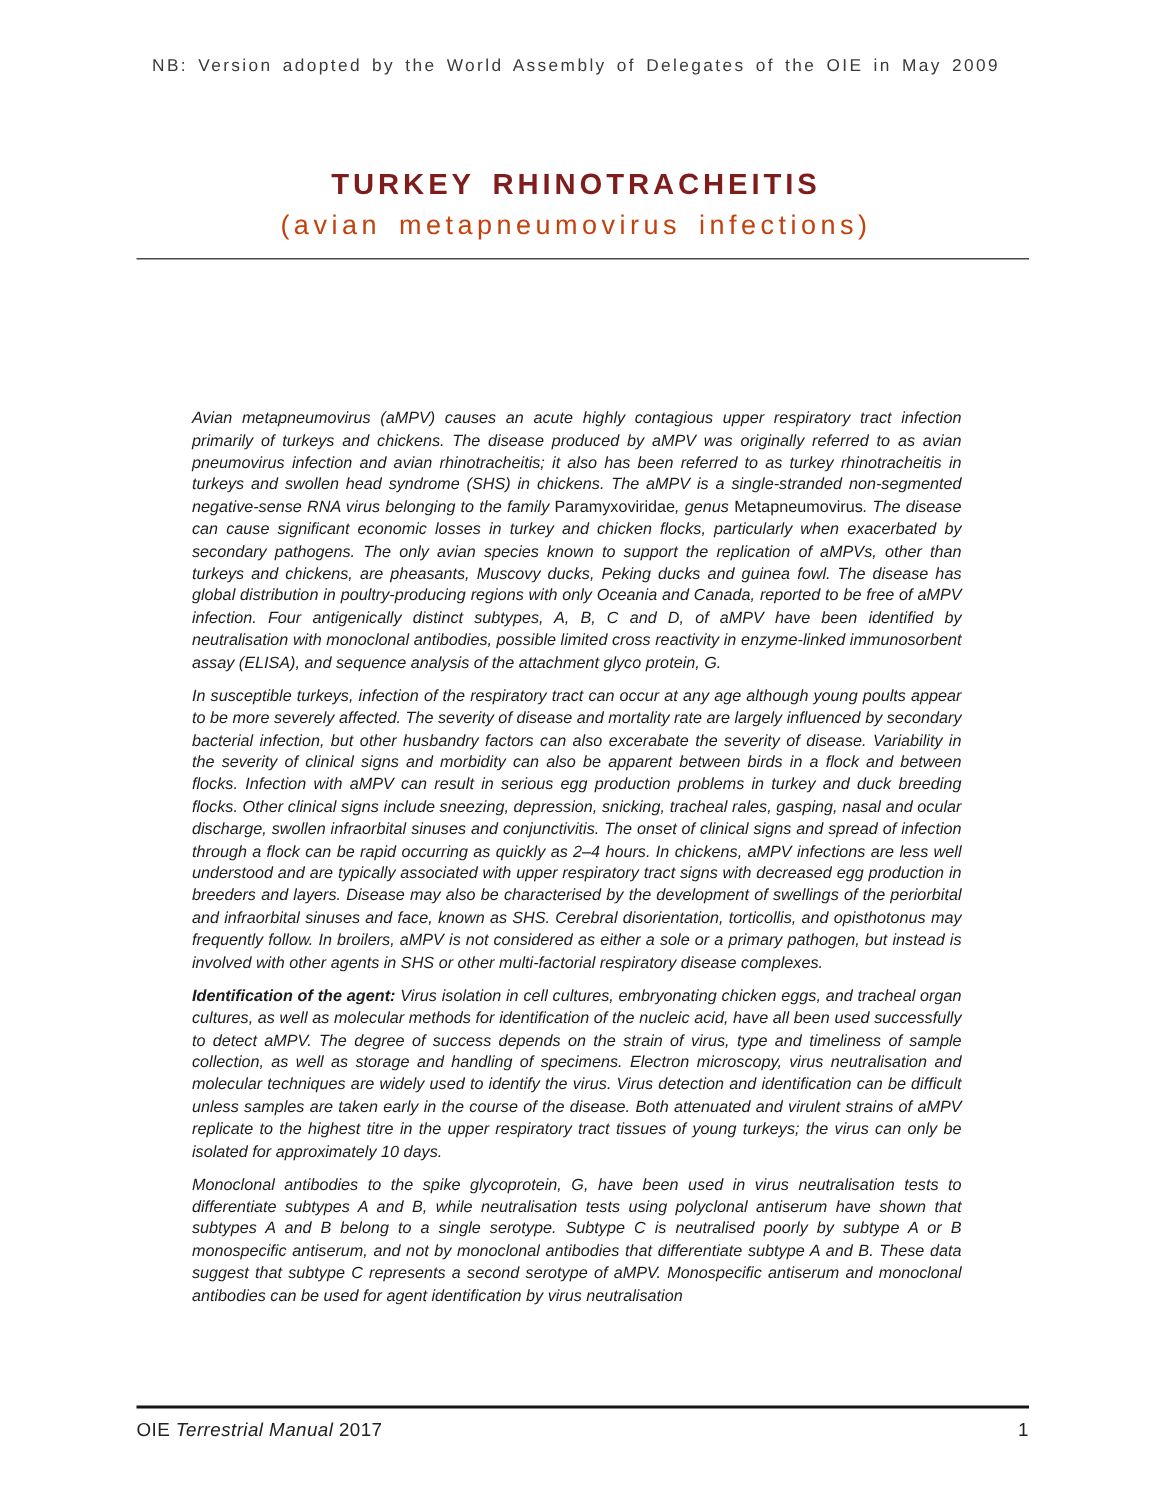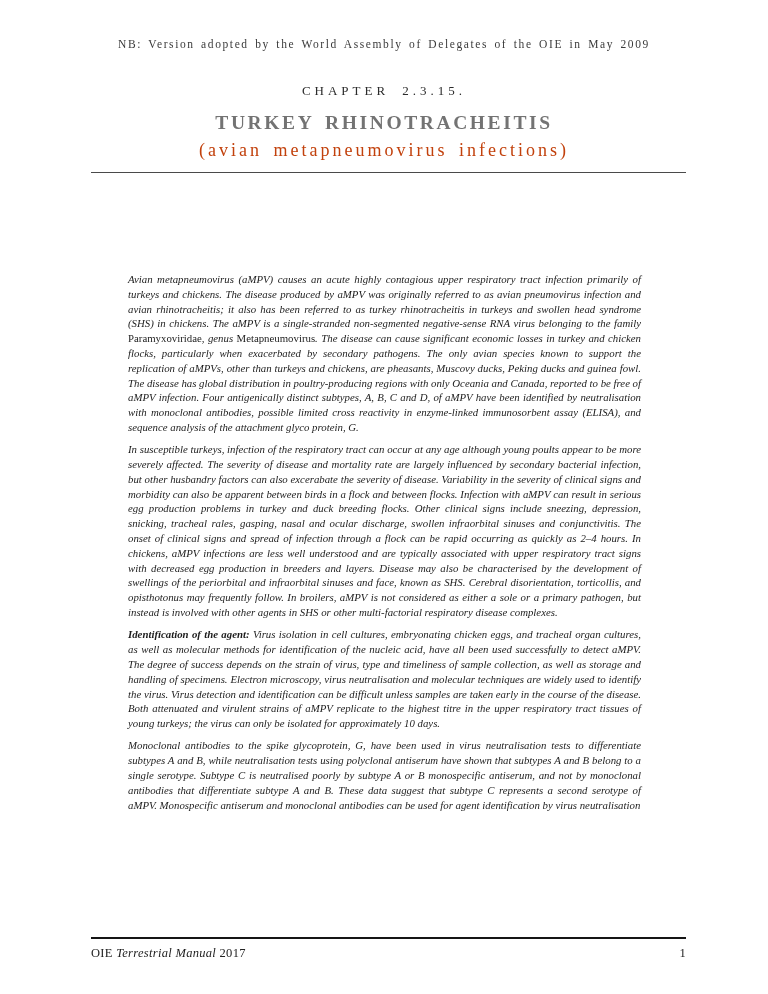--- a/index.html
+++ b/index.html
@@ -1,15 +1,15 @@
 <!DOCTYPE html>
 <html><head>
 <meta charset="utf-8">
 <style>
-  * { margin: 0; padding: 0; box-sizing: border-box; font-family: Liberation Serif, serif; }
+  * { margin: 0; padding: 0; box-sizing: border-box; }
   html, body { background: #ffffff; }
   body { font-family: "Liberation Sans", sans-serif; }
 
   .page {
     position: relative;
     width: 768px;
     height: 994px;
     margin: 0 auto;
     background: #ffffff;
     overflow: hidden;
@@ -39,21 +39,21 @@
   }
   .title {
     position: absolute;
     top: 112px; left: 0;
     width: 100%;
     text-align: center;
     font-size: 19.5px;
     font-weight: bold;
     letter-spacing: 2.6px;
     word-spacing: 4px;
-    color: #737373;
+    color: #7f1d1d;
   }
   .subtitle {
     position: absolute;
     top: 140px; left: 0;
     width: 100%;
     text-align: center;
     font-size: 18px;
     font-weight: normal;
     letter-spacing: 3px;
     word-spacing: 4px;
@@ -114,21 +114,20 @@
   }
   .footer .it { font-style: italic; }
 </style>
 </head>
 <body>
 
 <div class="page">
 
   <div class="nb-line">NB: Version adopted by the World Assembly of Delegates of the OIE in May 2009</div>
 
-  <div class="chapter">CHAPTER 2.3.15.</div>
 
   <h1 class="title">TURKEY RHINOTRACHEITIS</h1>
 
   <div class="subtitle">(avian metapneumovirus infections)</div>
 
   <hr class="title-rule">
 
 
   <div class="body-text" id="summary-body">
       <p><span class="seg-italic">Avian metapneumovirus (aMPV) causes an acute highly contagious upper respiratory tract infection primarily of turkeys and chickens. The disease produced by aMPV was originally referred to as avian pneumovirus infection and avian rhinotracheitis; it also has been referred to as turkey rhinotracheitis in turkeys and swollen head syndrome (SHS) in chickens. The aMPV is a single-stranded non-segmented negative-sense RNA virus belonging to the family </span><span class="seg-roman">Paramyxoviridae</span><span class="seg-italic">, genus </span><span class="seg-roman">Metapneumovirus</span><span class="seg-italic">. The disease can cause significant economic losses in turkey and chicken flocks, particularly when exacerbated by secondary pathogens. The only avian species known to support the replication of aMPVs, other than turkeys and chickens, are pheasants, Muscovy ducks, Peking ducks and guinea fowl. The disease has global distribution in poultry-producing regions with only Oceania and Canada, reported to be free of aMPV infection. Four antigenically distinct subtypes, A, B, C and D, of aMPV have been identified by neutralisation with monoclonal antibodies, possible limited cross reactivity in enzyme-linked immunosorbent assay (ELISA), and sequence analysis of the attachment glyco protein, G.</span></p>

